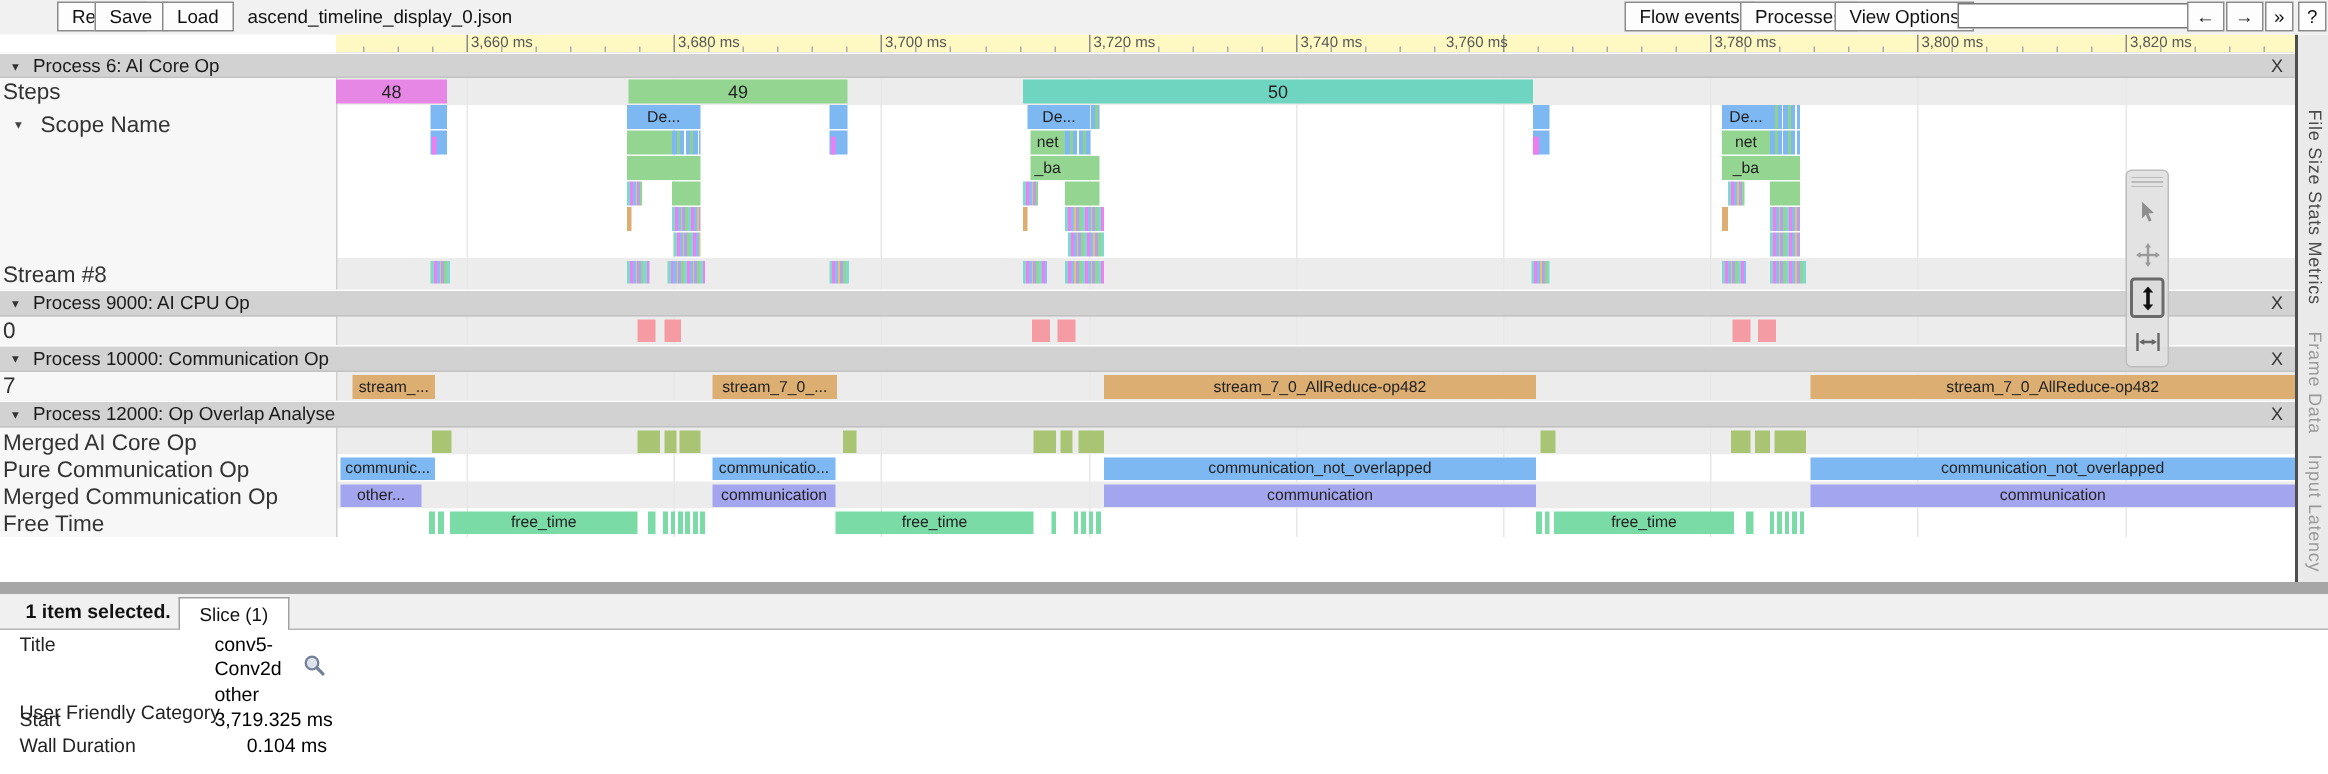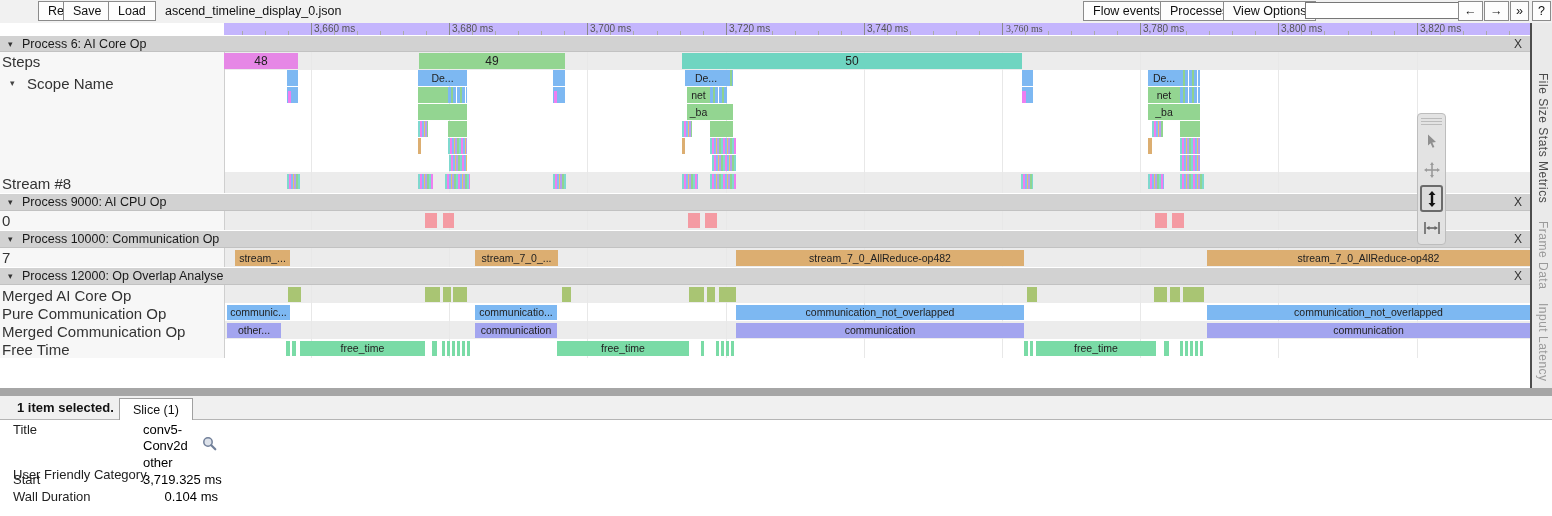--- a/index.html
+++ b/index.html
@@ -4,21 +4,21 @@
 <style>
   html,body{margin:0;padding:0;}
   body{width:1552px;height:516px;overflow:hidden;font-family:"Liberation Sans",sans-serif;background:#fff;}
   .page{position:relative;width:1552px;height:516px;background:#fff;}
   
   .toolbar{position:absolute;left:0;top:0;width:1552px;height:23px;background:#f1f1f1;z-index:8;}
   .tb-btn{position:absolute;top:1px;height:18px;line-height:18px;background:#fdfdfd;border:1px solid #8b8b8b;font-size:12.5px;color:#111;text-align:center;padding:0 9px;box-sizing:content-box;cursor:default;}
   .tb-input{position:absolute;top:2px;height:15px;border:1px solid #777;background:#fff;font-size:12px;padding:0 3px;}
   .tb-file{position:absolute;top:4px;font-size:12.5px;color:#111;}
   
-  .ruler{position:absolute;left:224px;top:23px;width:1306px;height:12px;background:#c4b5fd;border-bottom:1px solid #9a9a9a;z-index:4;}
+  .ruler{position:absolute;left:224px;top:23px;width:1306px;height:12px;background:#fef9c3;border-bottom:1px solid #9a9a9a;z-index:4;}
   .tickM{position:absolute;top:0;width:1px;height:12px;background:#8a8a8a;}
   .tickm{position:absolute;bottom:0;width:1px;height:4px;background:#aaa;}
   .tickL{position:absolute;top:0;font-size:10px;color:#555;white-space:nowrap;}
   
   .labelcol{position:absolute;left:0;top:35px;width:224px;height:323px;background:#f7f7f7;z-index:1;}
   .vline224{position:absolute;left:224px;top:35px;width:1px;height:323px;background:#cfcfcf;z-index:3;}
   .rowbg{position:absolute;left:224px;width:1306px;z-index:1;}
   .gridline{position:absolute;width:1px;top:52px;height:306px;background:#e8e8e8;z-index:2;}
   .rowlabel{position:absolute;left:2px;font-size:15px;color:#333;z-index:4;white-space:nowrap;}
   .collapser{position:absolute;font-size:9px;color:#444;z-index:4;}
@@ -73,21 +73,21 @@
       <div class="tickL" style="left: 90px;">3,660 ms</div>
       <div class="tickM" style="left: 225px;"></div>
       <div class="tickL" style="left: 228px;">3,680 ms</div>
       <div class="tickM" style="left: 363px;"></div>
       <div class="tickL" style="left: 366px;">3,700 ms</div>
       <div class="tickM" style="left: 502px;"></div>
       <div class="tickL" style="left: 505px;">3,720 ms</div>
       <div class="tickM" style="left: 640px;"></div>
       <div class="tickL" style="left: 643px;">3,740 ms</div>
       <div class="tickM" style="left: 778px;"></div>
-      <div class="tickL" style="left: 782px; font-family: Liberation Serif, serif;">3,760 ms</div>
+      <div class="tickL" style="left: 740px;">3,760 ms</div>
       <div class="tickM" style="left: 916px;"></div>
       <div class="tickL" style="left: 919px;">3,780 ms</div>
       <div class="tickM" style="left: 1054px;"></div>
       <div class="tickL" style="left: 1057px;">3,800 ms</div>
       <div class="tickM" style="left: 1193px;"></div>
       <div class="tickL" style="left: 1196px;">3,820 ms</div>
       <div class="tickm" style="left: 110px;"></div>
       <div class="tickm" style="left: 133px;"></div>
       <div class="tickm" style="left: 156px;"></div>
       <div class="tickm" style="left: 179px;"></div>

